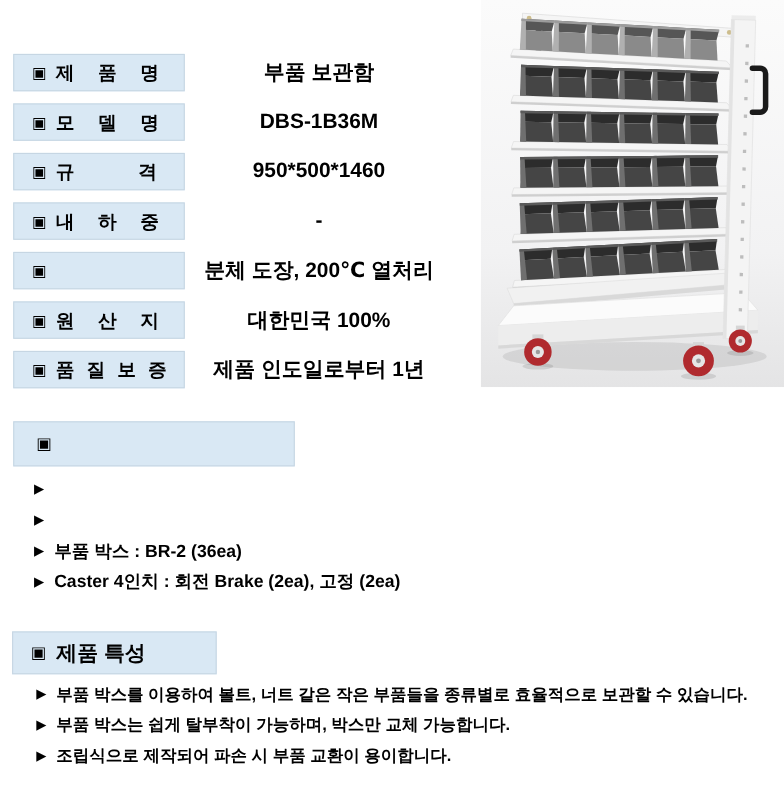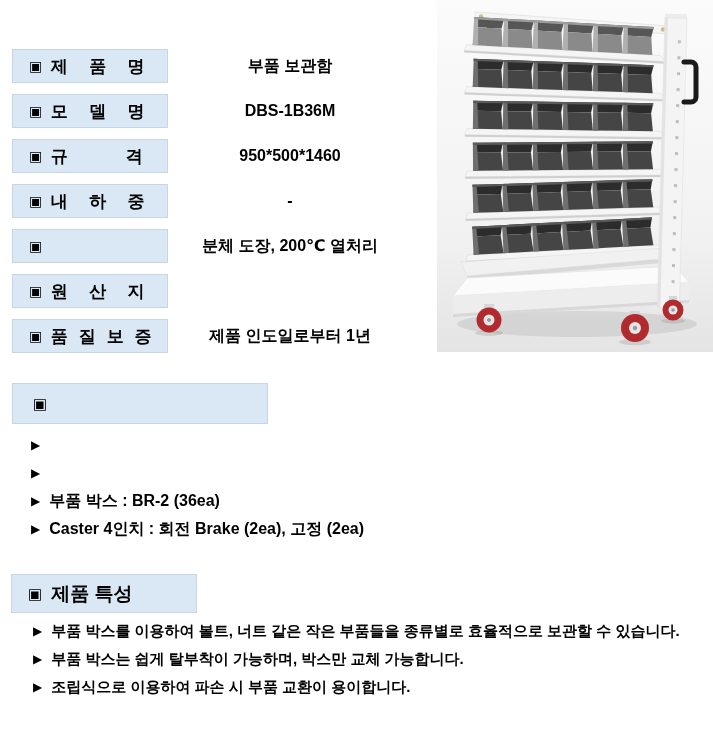--- a/index.html
+++ b/index.html
@@ -16,21 +16,21 @@
     position:absolute;left:12px;top:0;width:156px;height:34px;box-sizing:border-box;
     background:#d9e8f4;border:1px solid #c6d6e3;
     display:flex;align-items:center;padding-left:16px;
     font-weight:700;font-size:17px;letter-spacing:.5px;
   }
   .sq{font-size:14px;margin-right:8px;line-height:1;}
   .lbl-text{white-space:pre;}
   .spec-value{
     position:absolute;left:165px;top:0;width:250px;height:34px;
     display:flex;align-items:center;justify-content:center;
-    font-weight:700;font-size:16px;
+    font-weight:700;font-size:19px;
   }
   
   .sec-header{
     position:absolute;box-sizing:border-box;background:#d9e8f4;border:1px solid #c6d6e3;
     display:flex;align-items:center;font-weight:700;
   }
   .sec-header .sq{font-size:15px;margin-right:9px;}
   .sec1{left:12px;top:383px;width:256px;height:41px;padding-left:20px;font-size:19px;}
   .sec2{left:11px;top:574px;width:186px;height:39px;padding-left:16px;font-size:19px;}
   
@@ -89,20 +89,21 @@
         <span class="sq">▣</span>
       </div>
       <div class="spec-value">분체 도장, 200℃ 열처리</div>
     </div>
 
     <div class="spec-row r6">
       <div class="spec-label">
         <span class="sq">▣</span>
         <span class="lbl-text">원    산    지</span>
       </div>
+      <div class="spec-value">대한민국 100%</div>
     </div>
 
     <div class="spec-row r7">
       <div class="spec-label">
         <span class="sq">▣</span>
         <span class="lbl-text">품  질  보  증</span>
       </div>
       <div class="spec-value">제품 인도일로부터 1년</div>
     </div>
 
@@ -273,17 +274,17 @@
     <li>
       <span class="tri">▶</span>
       <span class="li-text">부품 박스를 이용하여 볼트, 너트 같은 작은 부품들을 종류별로 효율적으로 보관할 수 있습니다.</span>
     </li>
     <li>
       <span class="tri">▶</span>
       <span class="li-text">부품 박스는 쉽게 탈부착이 가능하며, 박스만 교체 가능합니다.</span>
     </li>
     <li>
       <span class="tri">▶</span>
-      <span class="li-text">조립식으로 이용하여 파손 시 부품 교환이 용이합니다.</span>
+      <span class="li-text">조립식으로 제작되어 파손 시 부품 교환이 용이합니다.</span>
     </li>
   </ul>
 
 </div>
 
 </body></html>

